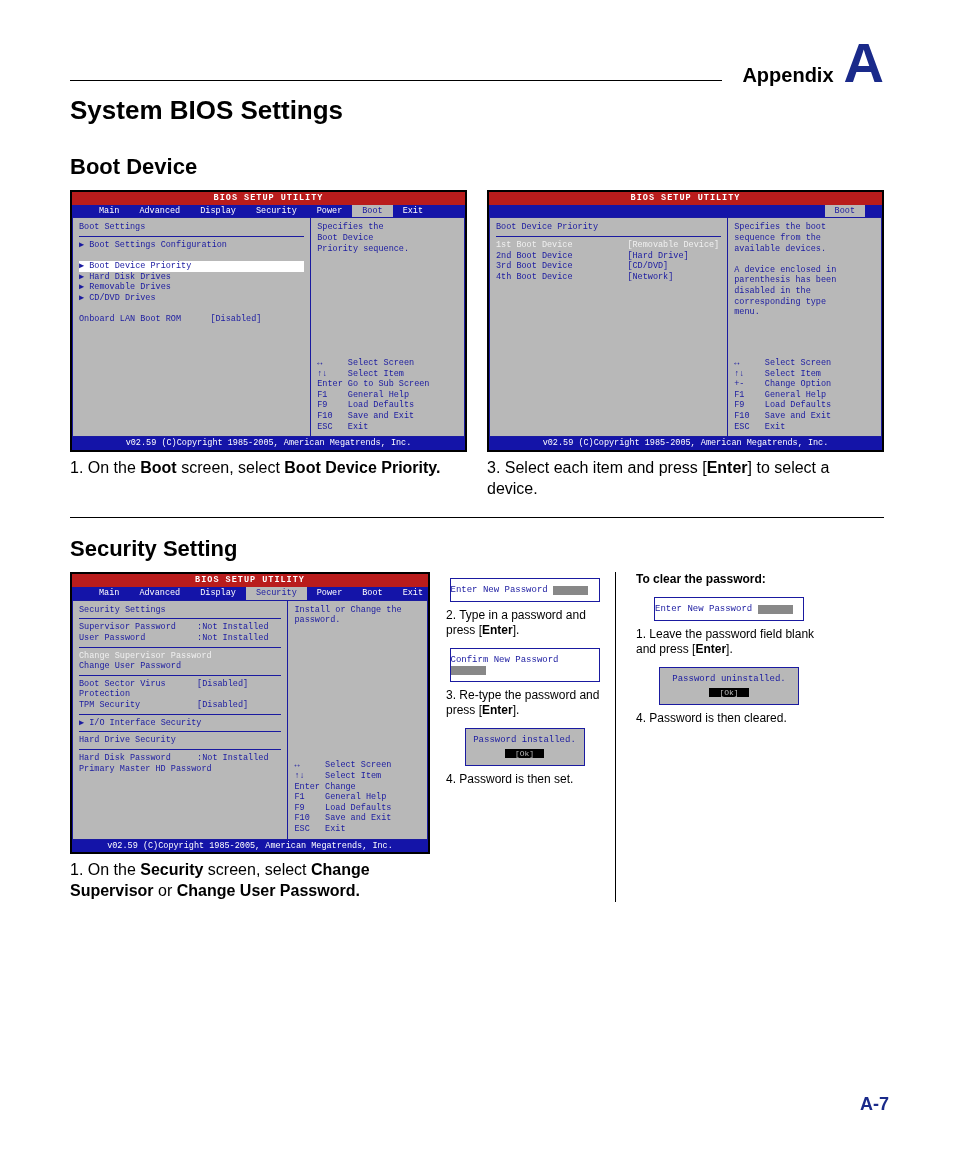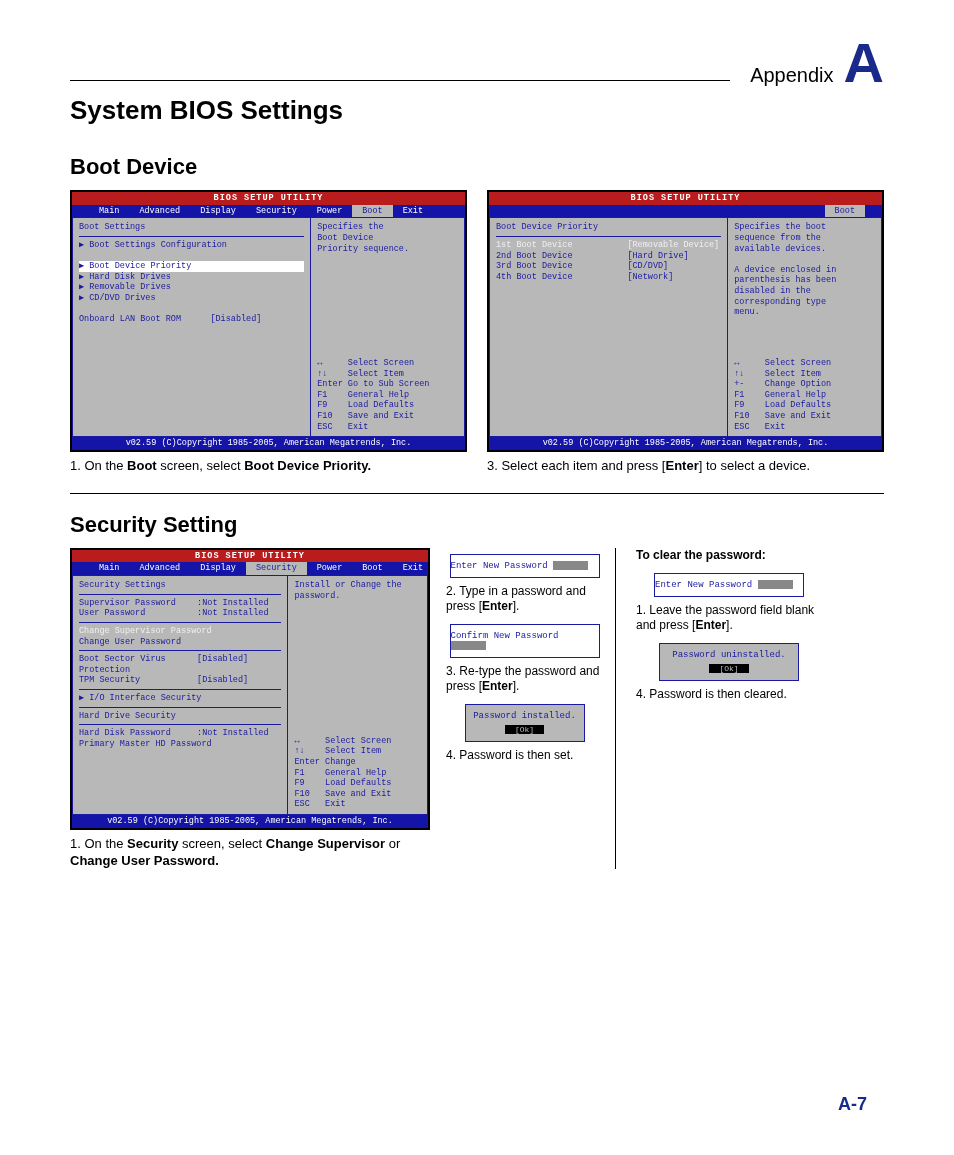--- a/index.html
+++ b/index.html
@@ -7,21 +7,21 @@
     width: 954px;
     height: 1155px;
     background: #fff;
     font-family: Arial, Helvetica, sans-serif;
     color: #000;
     position: relative;
     padding: 50px 70px 40px 70px;
   }
   .hdr-line { border-top: 1px solid #000; margin-top: 30px; }
   .hdr-row { display: flex; justify-content: flex-end; align-items: baseline; gap: 10px; margin-top: -46px; background:#fff; padding-left:20px; float:right;}
-  .appendix-label { font-size: 20px; font-weight: normal; }
+  .appendix-label { font-size: 20px; font-weight: bold; }
   .appendix-letter { font-size: 56px; font-weight: bold; color: #1a2a8a; line-height:1; }
   .clear { clear: both; }
   h1.page-title { font-size: 26px; font-weight: bold; margin-top: 4px; margin-bottom: 28px; }
   h2.section { font-size: 22px; font-weight: bold; margin-top: 10px; margin-bottom: 10px; }
   .hr-thin { border-top: 1px solid #000; margin: 18px 0; }
 
   .row2 { display: flex; gap: 20px; }
   .col { width: 50%; }
 
   
@@ -42,21 +42,21 @@
   .bios-right { flex: 1; border:1px solid #1a1aa0; padding:4px 6px; display:flex; flex-direction:column; justify-content:space-between;}
   .bios-right .help-top {}
   .bios-right .keys { }
   .bios-right .keys div { white-space: pre; }
   .bios-footer { background:#1414a8; color:#fff; text-align:center; padding:1px 0;}
   .bios .item-sel { background:#fff; color:#1a1aa0; display:inline-block; width:100%;}
   .bios .field-row { display:flex; }
   .bios .field-row .lab { flex:1.4;}
   .bios .field-row .val { flex:1;}
 
-  .caption { font-size: 13px; margin-top: 6px; line-height:1.3;}
+  .caption { font-size: 16px; margin-top: 6px; line-height:1.3;}
   .caption b { font-weight: bold;}
 
   
   .sec-row { display:flex; gap:16px; }
   .sec-left { width: 360px; }
   .sec-mid { width: 170px; border-right:1px solid #000; padding-right:12px;}
   .sec-right { width: 190px; padding-left:4px;}
 
   
   .dlg {
@@ -69,21 +69,21 @@
     margin:6px auto;
     width: 150px;
   }
   .dlg.gray { background:#b8b8b8; }
   .dlg .mask { background:#888; color:#888; padding:0 8px; font-size:8px; display:inline-block; vertical-align:middle;}
   .dlg .okbtn { background:#000; color:#bbb; padding:0 10px; display:inline-block; margin:4px auto 0; font-size:8px;}
   .dlg.center { text-align:center; }
 
   .sm-cap { font-size:12px; line-height:1.25; margin:4px 0 10px;}
 
-  .page-num { position:absolute; bottom:40px; right:87px; font-size:18px; font-weight:bold; color:#1a2a8a;}
+  .page-num { position:absolute; bottom:40px; right:65px; font-size:18px; font-weight:bold; color:#1a2a8a;}
 
   .bios .sep { border-top:1px solid #1a1aa0; margin:3px 0;}
   .bios .white-text { color:#f0f0f0; }
 </style>
 </head>
 <body>
 
 <div class="hdr-line"></div>
 <div class="hdr-row">
   <span class="appendix-label">Appendix</span>

